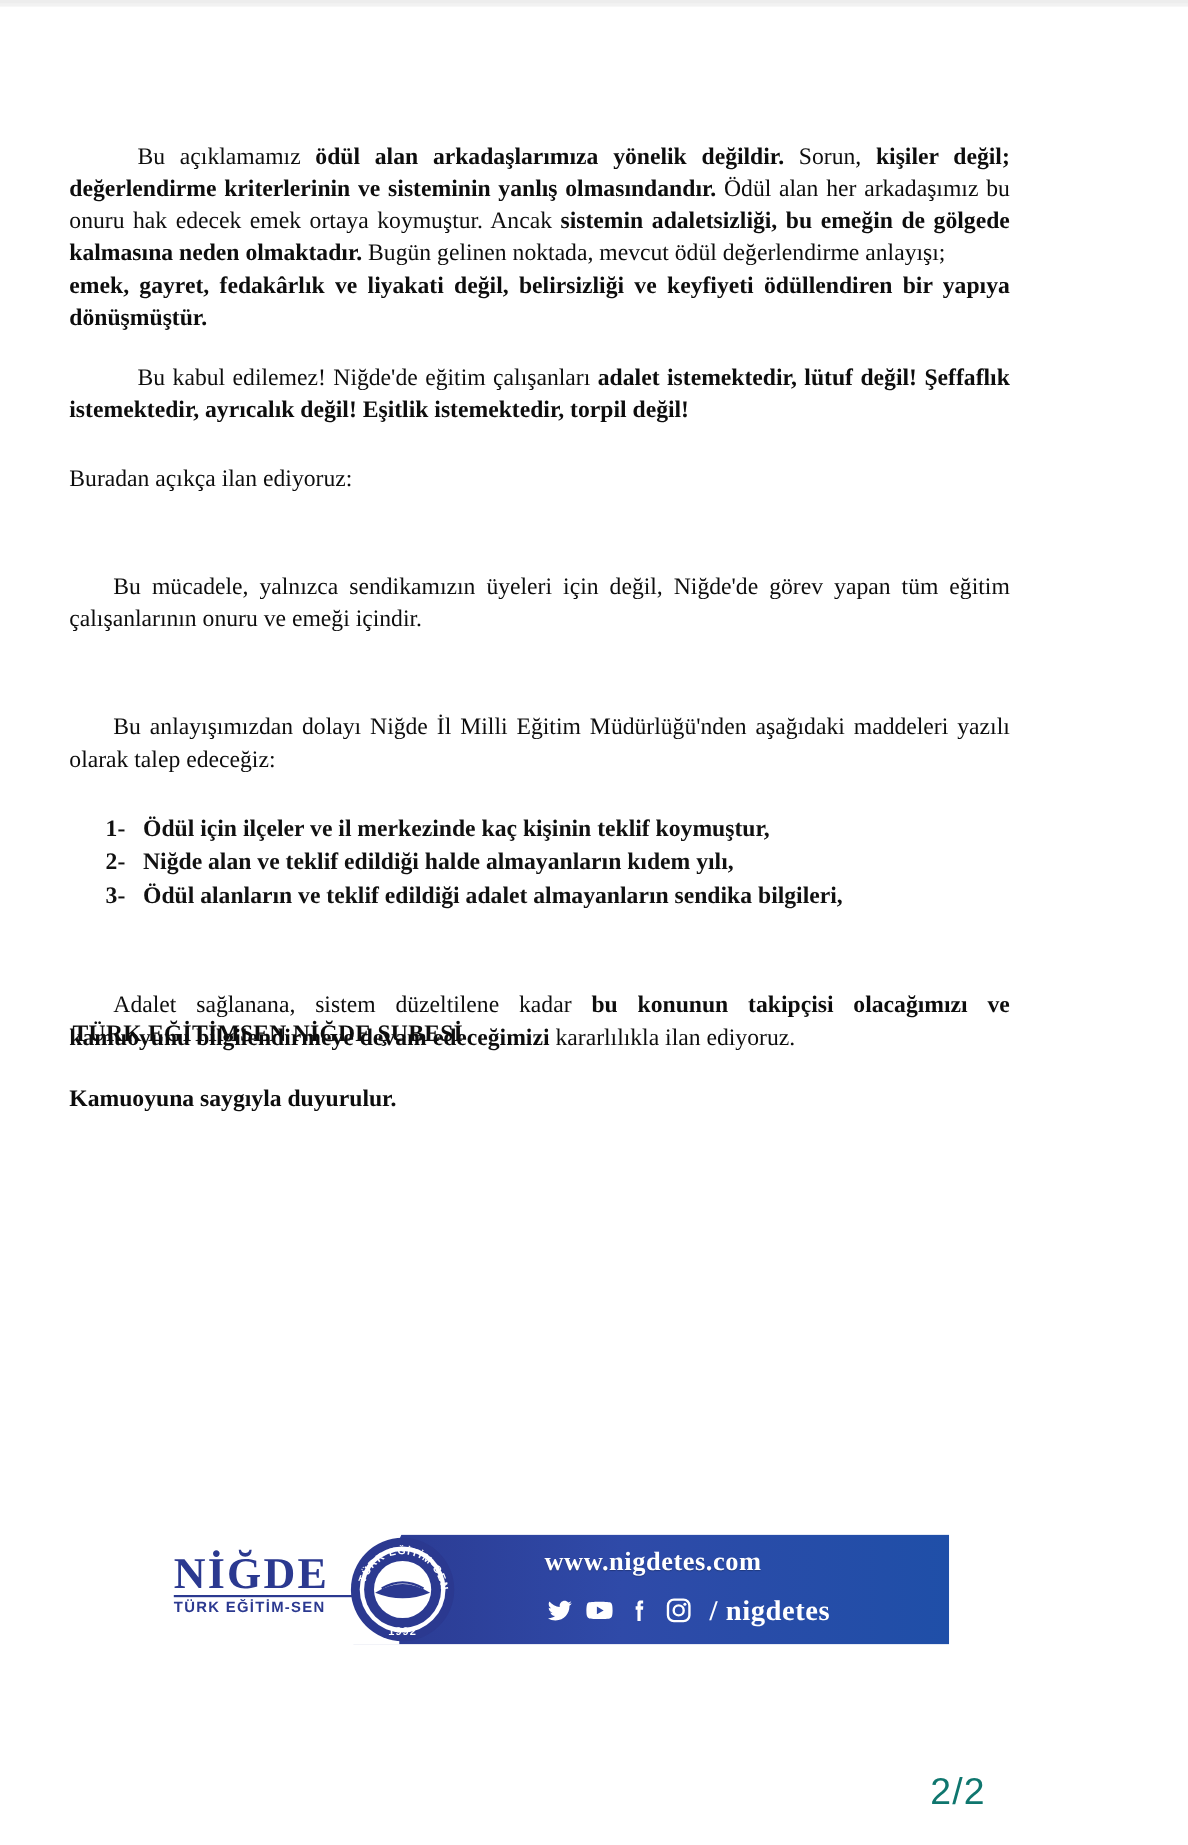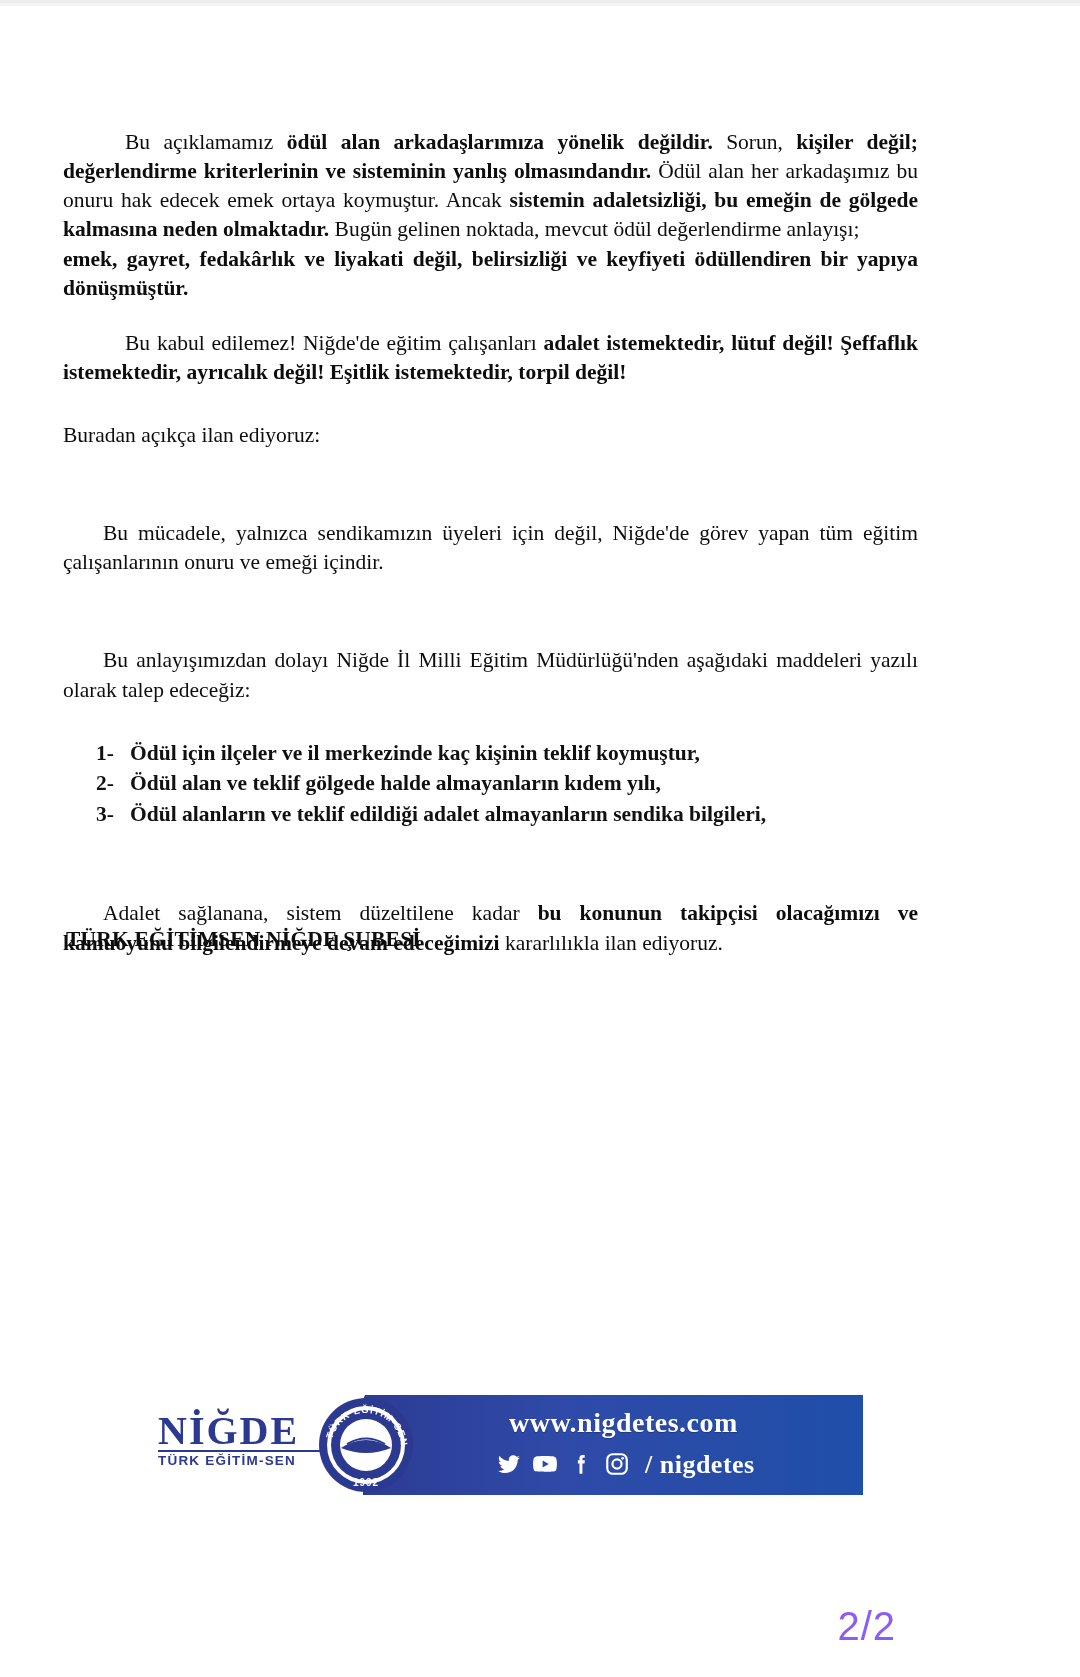--- a/index.html
+++ b/index.html
@@ -131,24 +131,24 @@
 
   .seal{
     position:absolute;
     left:254px; top:1px;
     width:98px; height:98px;
   }
   .seal svg{display:block;}
 
   .site{
     position:absolute;
-    left:446px; top:12px;
+    left:432px; top:12px;
     font-family:"Liberation Serif","DejaVu Serif",serif;
     font-weight:bold;
-    font-size:28px;
+    font-size:24px;
     color:#ffffff;
     letter-spacing:0.5px;
     text-shadow:0 1px 1px rgba(0,0,0,.25);
   }
   .social{
     position:absolute;
     left:432px; top:55px;
     display:flex;
     align-items:flex-start;
     gap:9px;
@@ -167,22 +167,22 @@
     color:#fff;
     margin-left:6px;
     letter-spacing:0.5px;
   }
 
   .pagenum{
     position:absolute;
     right:52px;
     bottom:28px;
     font-family:"Liberation Sans","DejaVu Sans",sans-serif;
-    font-size:40px;
-    color:#8b5cf6;
+    font-size:34px;
+    color:#0f766e;
     letter-spacing:1px;
   }
 </style>
 </head>
 <body>
 
 <div class="page">
 
   <div class="topstrip">
     <div class="inner"></div>
@@ -212,34 +212,35 @@
 
     <div class="gap-lg"></div>
 
     <ol class="demands">
       <li>
           <span class="num">1-</span>
           <span class="txt">Ödül için ilçeler ve il merkezinde kaç kişinin teklif koymuştur,</span>
         </li>
       <li>
           <span class="num">2-</span>
-          <span class="txt">Ödül alan ve teklif gölgede halde almayanların kıdem yılı,</span>
+          <span class="txt">Niğde alan ve teklif edildiği halde almayanların kıdem yılı,</span>
         </li>
       <li>
           <span class="num">3-</span>
           <span class="txt">Ödül alanların ve teklif edildiği adalet almayanların sendika bilgileri,</span>
         </li>
     </ol>
 
     <div class="gap-lg"></div>
 
     <p class="indent-sm"><span>Adalet sağlanana, sistem düzeltilene kadar </span><b>bu konunun takipçisi olacağımızı ve kamuoyunu bilgilendirmeye devam edeceğimizi</b><span> kararlılıkla ilan ediyoruz.</span></p>
 
     <div class="gap-md"></div>
 
+    <p class="block-bold">Kamuoyuna saygıyla duyurulur.</p>
 
   </div>
 
   <div class="signature">TÜRK EĞİTİMSEN NİĞDE ŞUBESİ</div>
 
   <div class="banner">
     <div class="banner-bg"></div>
     <div class="banner-blue"></div>
     <div class="banner-white-left"></div>
 

